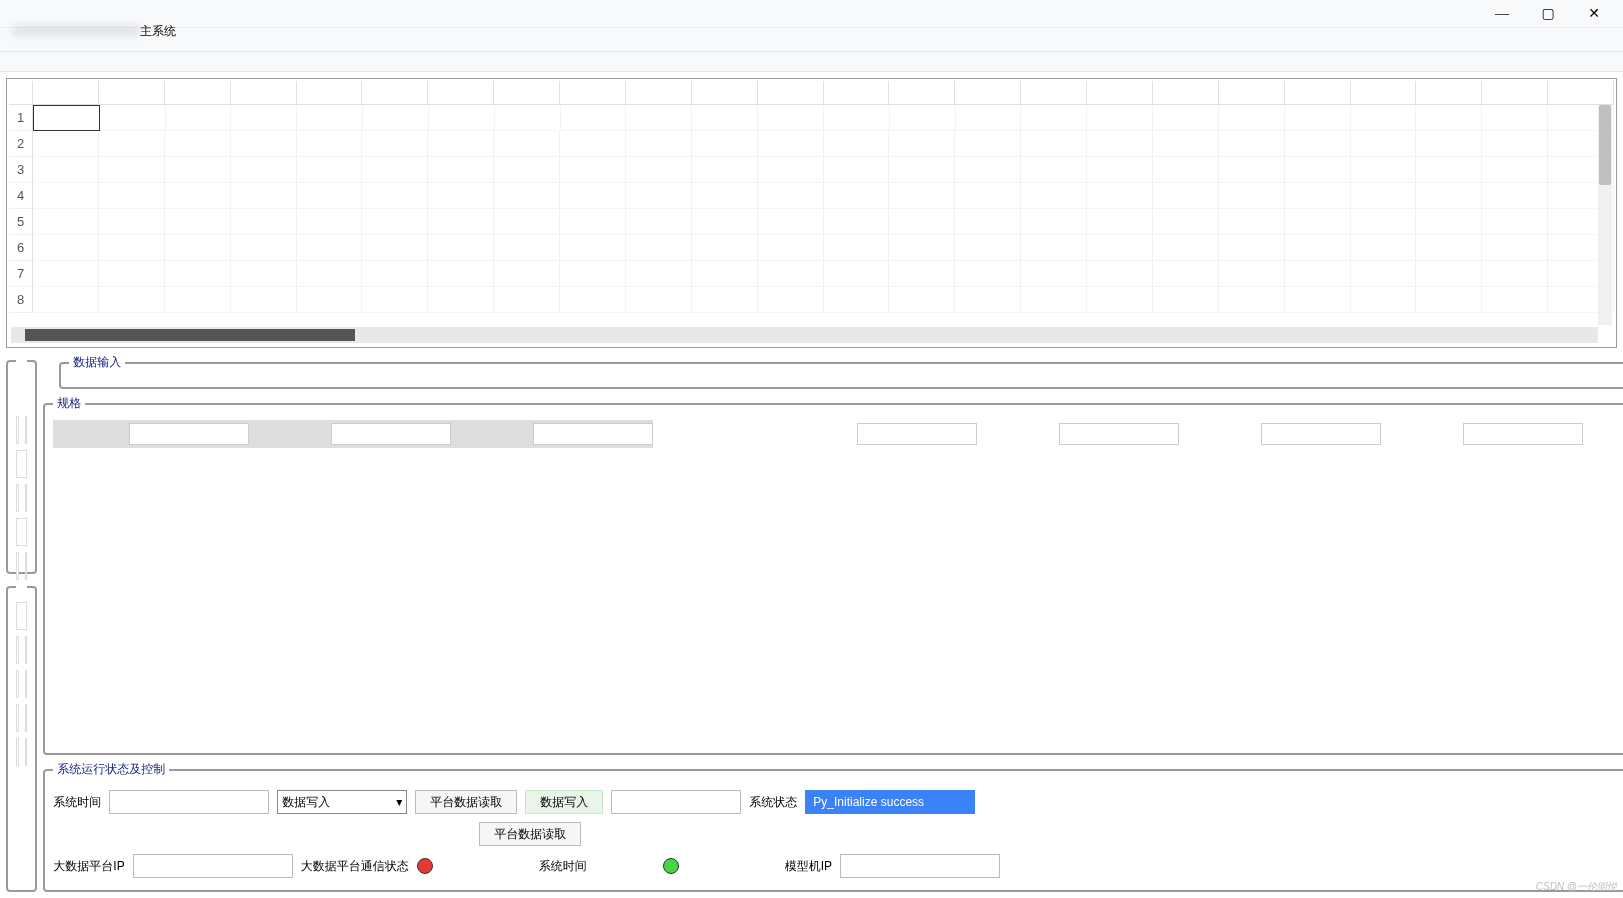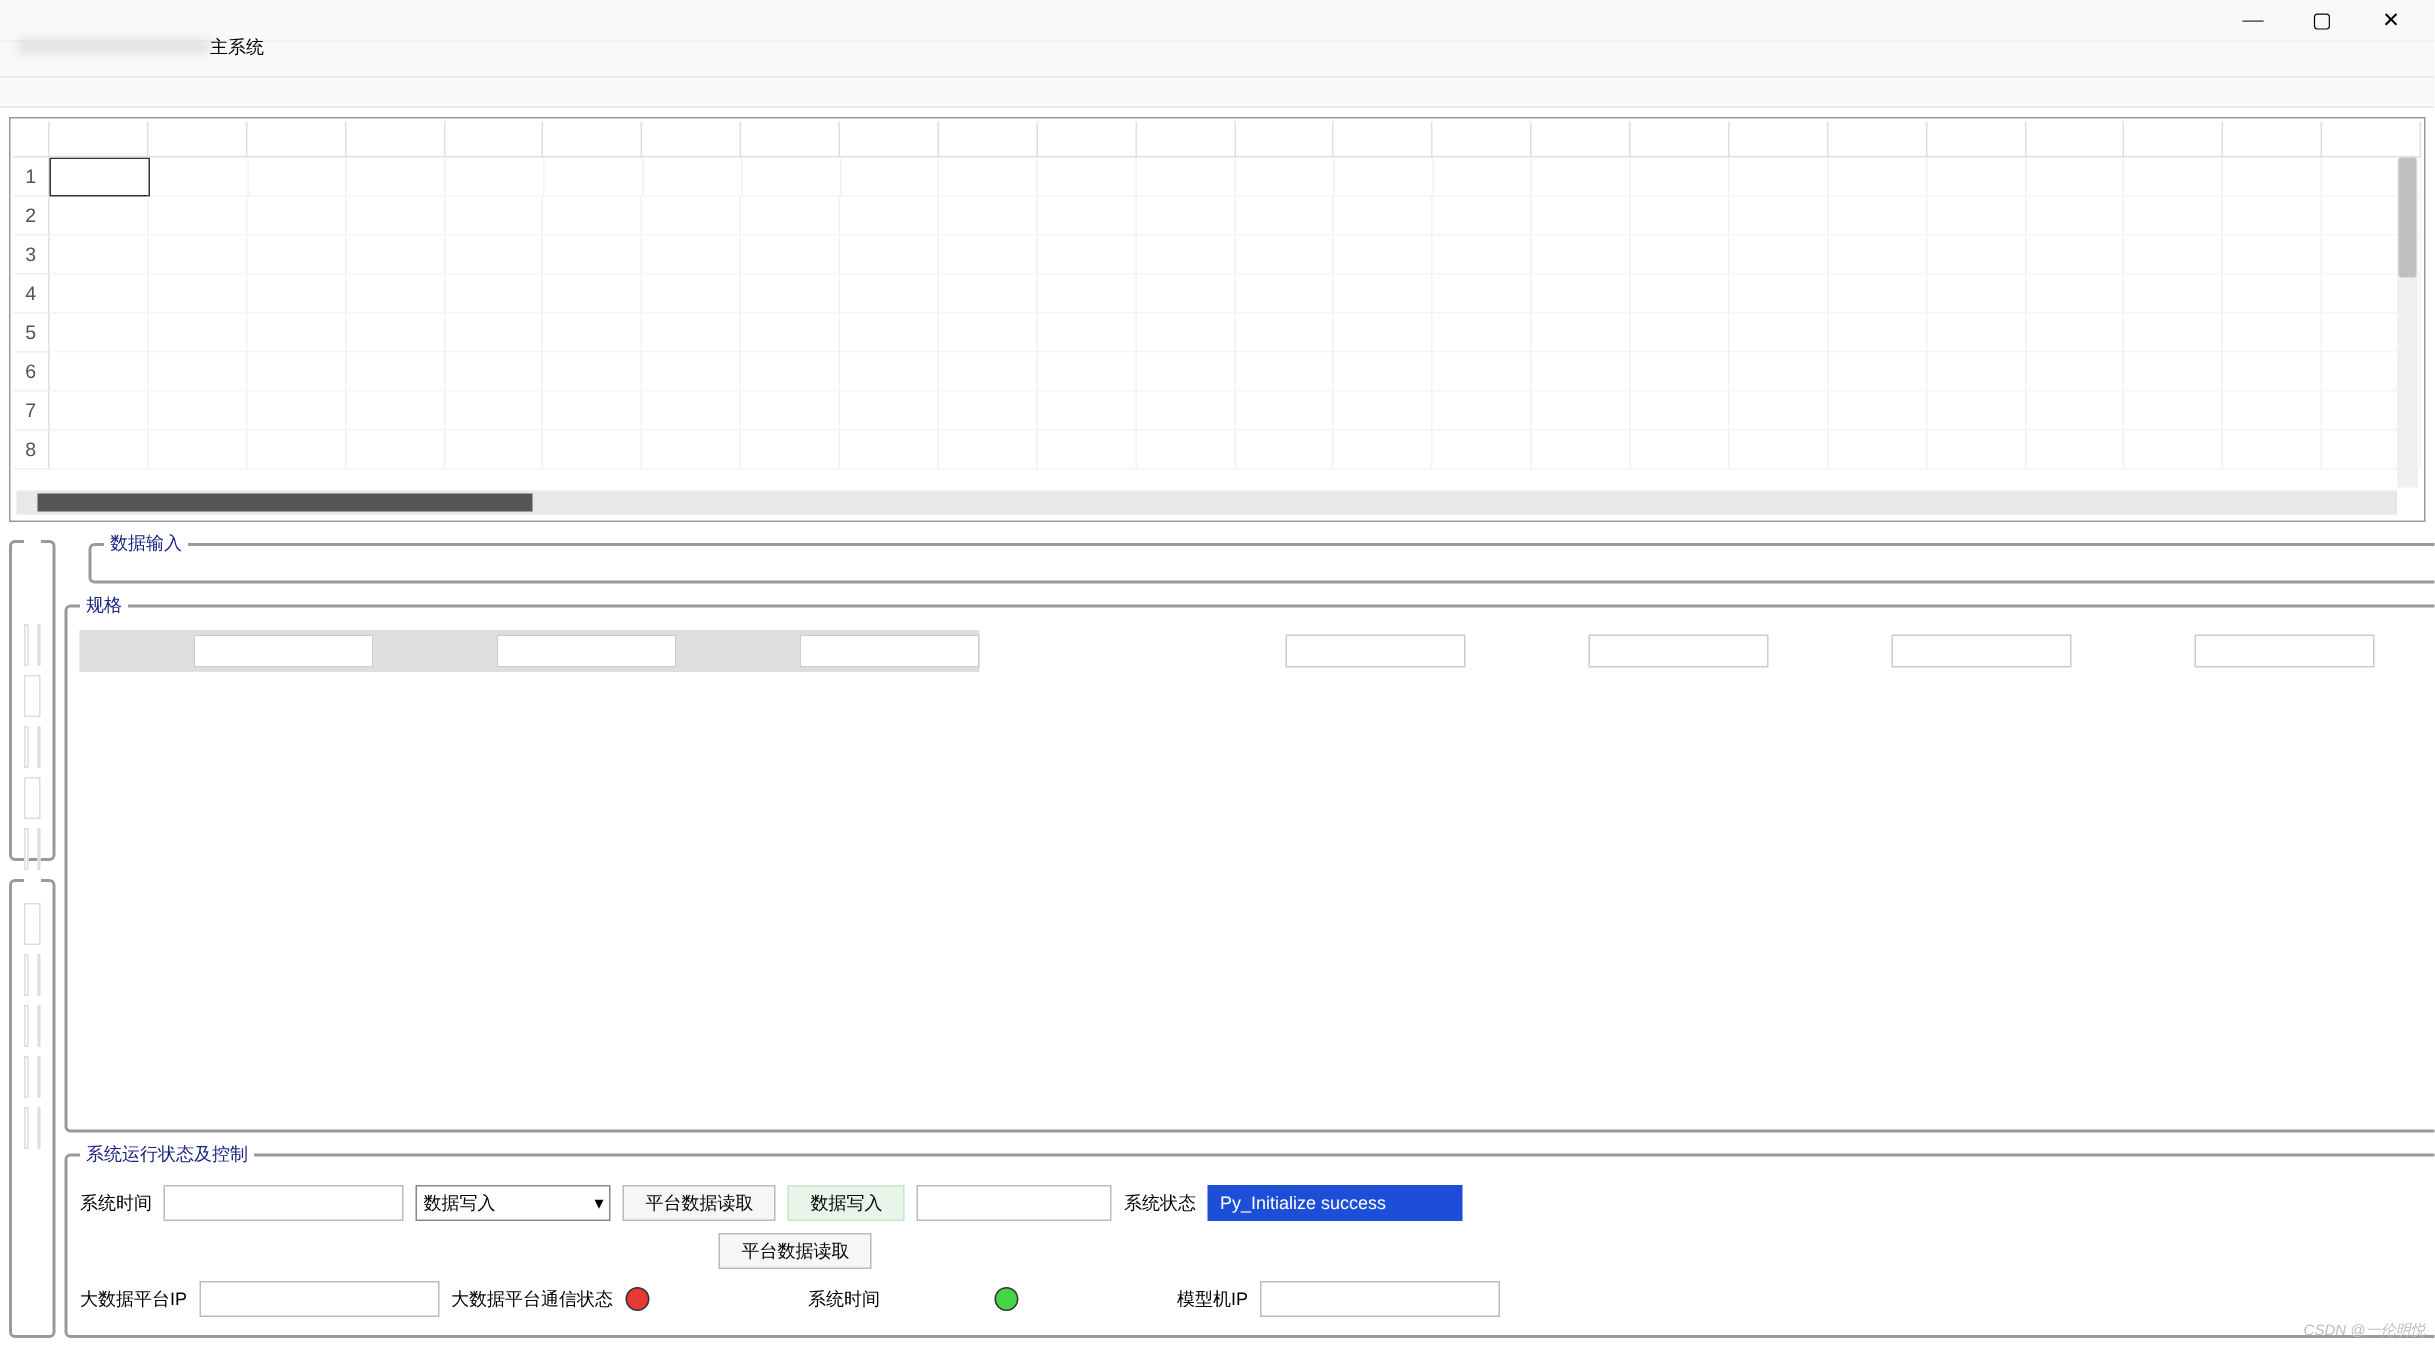--- a/index.html
+++ b/index.html
@@ -67,21 +67,21 @@
   .status-panel { padding:4px 8px;}
   .status-row { display:flex; align-items:center; gap:8px; height:32px;}
   .stat-label { white-space:nowrap; font-weight:500;}
   .stat-input { height:24px; border:1px solid #bbb; background:#fff; padding:0 4px;} .w130{width:130px;} .w160{width:160px;}
   .combo { height:24px; width:130px; border:1px solid #888; background:#fff; display:flex; align-items:center; padding:0 4px; font-weight:500; position:relative;}
   .combo::after { content:"▾"; position:absolute; right:4px; }
   .btn { height:24px; border:1px solid #bbb; background:#f6f6f6; padding:0 14px; display:flex; align-items:center; justify-content:center;}
   .btn.green-tint{ background:#e8f5e9; border-color:#c8e6c9;}
   .led { width:16px; height:16px; border-radius:50%; border:1px solid #333; display:inline-block;}
   .led.red{ background:#e53935;} .led.green{ background:#43d843;}
-  .status-badge { background:#1d4ed8; color:#fff; height:24px; min-width:170px; display:flex; align-items:center; padding:0 8px; font-weight:500;}
+  .status-badge { background:#3b82f6; color:#fff; height:24px; min-width:170px; display:flex; align-items:center; padding:0 8px; font-weight:500;}
 
   .watermark { position:absolute; right:6px; bottom:4px; color:#bdbdbd; font-size:10px; font-style:italic;}
 </style>
 </head>
 <body>
 
 <div class="titlebar">
   <span class="title">
     <span style="filter:blur(4px);opacity:.4;">XXXXXXXXXXXXXXXX</span><span>主系统</span>
   </span>

